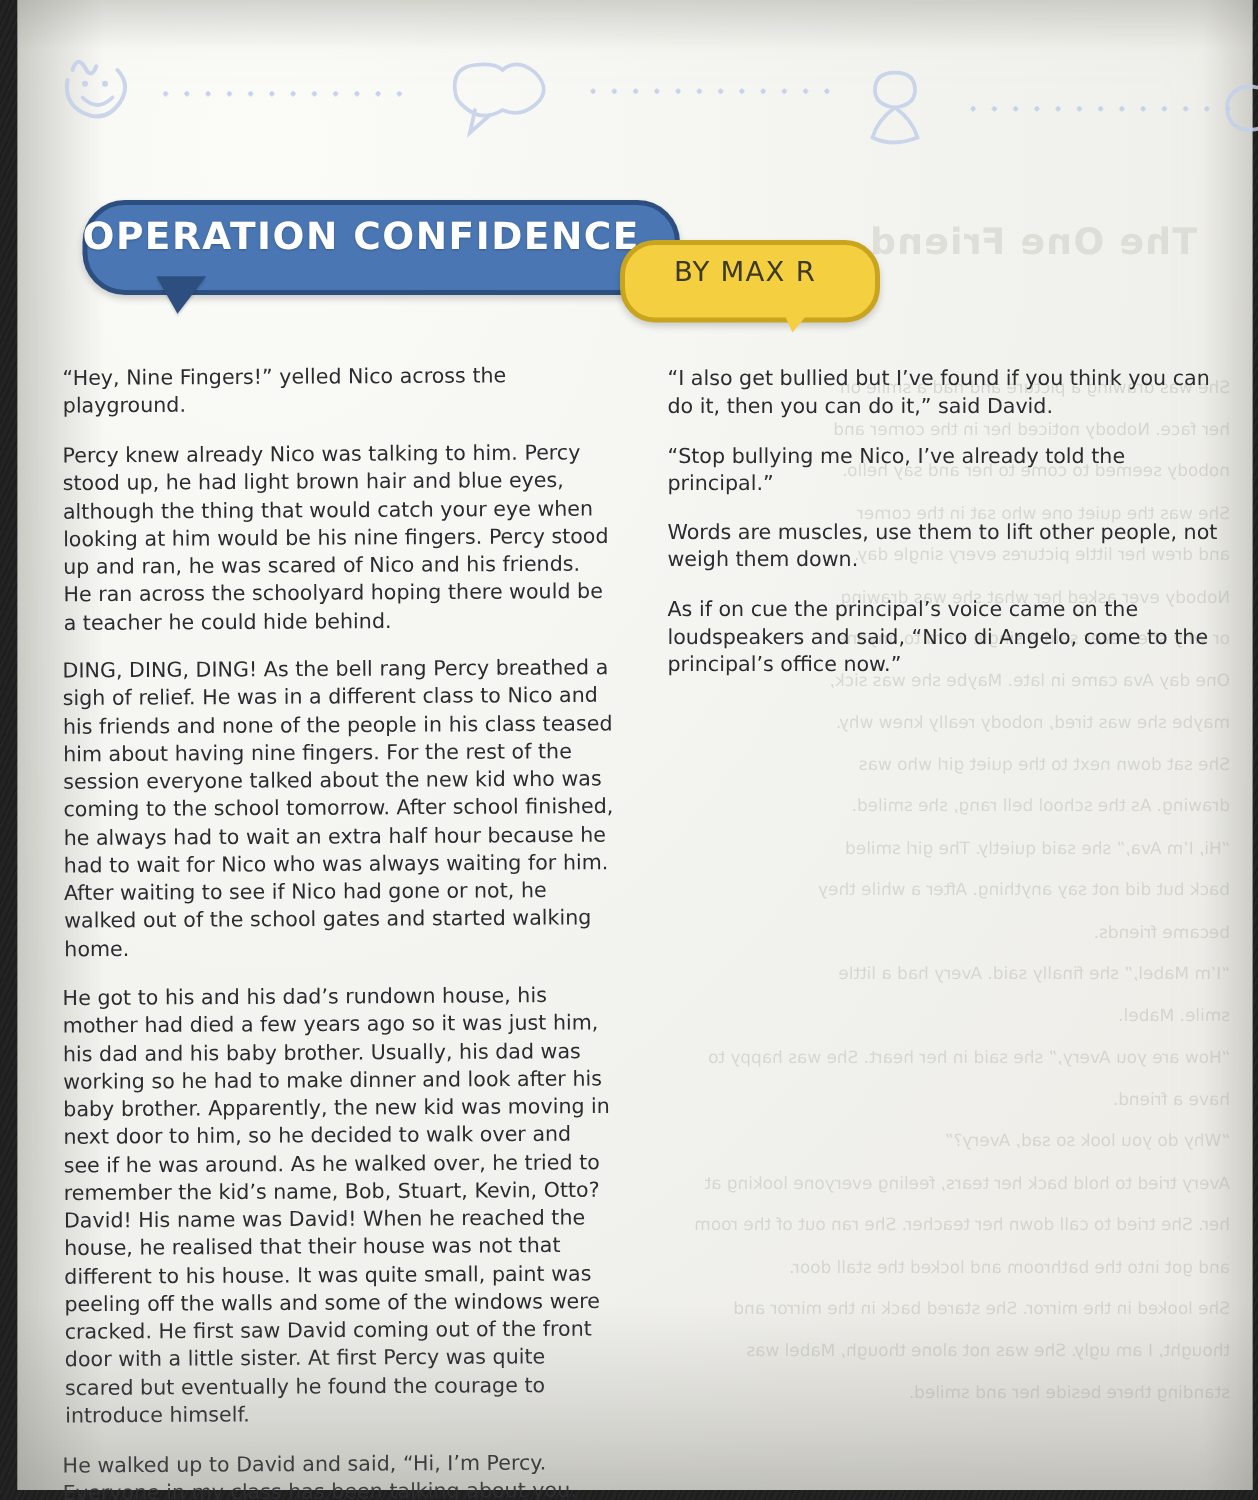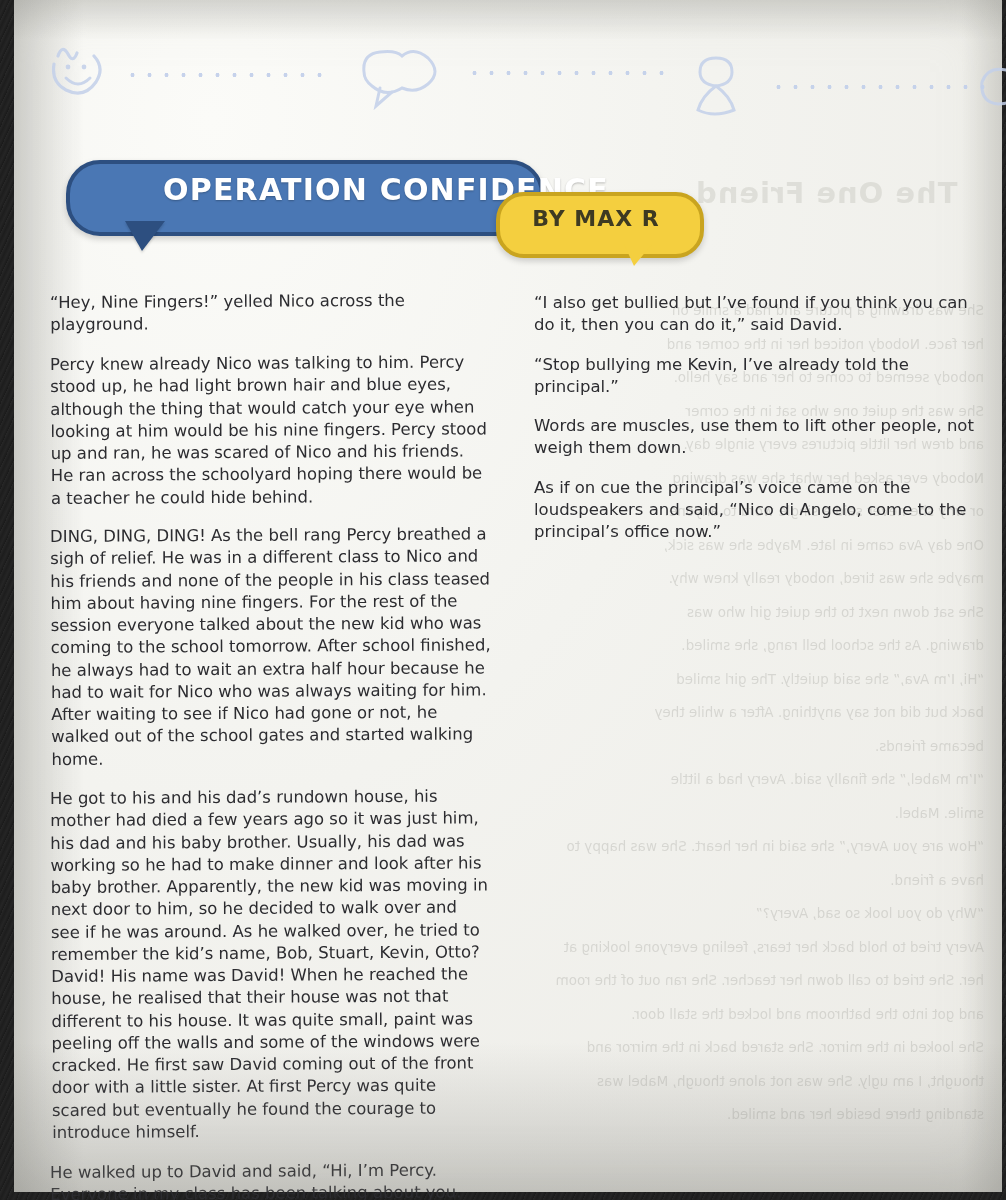--- a/index.html
+++ b/index.html
@@ -122,21 +122,21 @@
     left: -17px; top: -29px;
     width: 0; height: 0;
     border-left: 17px solid transparent;
     border-right: 23px solid transparent;
     border-top: 30px solid #2d4f80;
     z-index: -1;
   }
   .title-text {
     position: absolute;
     left: 0; right: 0; top: 12px;
-    text-align: center;
+    text-align: left;
     color: #ffffff;
     font-size: 30px;
     letter-spacing: 1.2px;
     font-family: "DejaVu Sans", sans-serif;
     font-weight: 600;
     text-shadow: 0 1px 2px rgba(0,0,0,0.25);
   }
   .bubble-author {
     position: absolute;
     left: 430px;
@@ -170,21 +170,21 @@
   .author-text {
     position: absolute;
     left: 430px;
     top: 46px;
     width: 200px;
     text-align: center;
     color: #3e3a22;
     font-size: 22px;
     letter-spacing: 1px;
     font-family: "DejaVu Sans", sans-serif;
-    font-weight: 700;
+    font-weight: 400;
   }
 
   
   .ghost-title {
     position: absolute;
     right: 44px;
     top: 176px;
     font-size: 29px;
     color: #cfcfc8;
     opacity: 0.55;
@@ -320,18 +320,18 @@
   <div class="columns">
     <div class="col col-left" id="col-left">
         <p>“Hey, Nine Fingers!” yelled Nico across the playground.</p>
         <p>Percy knew already Nico was talking to him. Percy stood up, he had light brown hair and blue eyes, although the thing that would catch your eye when looking at him would be his nine fingers. Percy stood up and ran, he was scared of Nico and his friends. He ran across the schoolyard hoping there would be a teacher he could hide behind.</p>
         <p>DING, DING, DING! As the bell rang Percy breathed a sigh of relief. He was in a different class to Nico and his friends and none of the people in his class teased him about having nine fingers. For the rest of the session everyone talked about the new kid who was coming to the school tomorrow. After school finished, he always had to wait an extra half hour because he had to wait for Nico who was always waiting for him. After waiting to see if Nico had gone or not, he walked out of the school gates and started walking home.</p>
         <p>He got to his and his dad’s rundown house, his mother had died a few years ago so it was just him, his dad and his baby brother. Usually, his dad was working so he had to make dinner and look after his baby brother. Apparently, the new kid was moving in next door to him, so he decided to walk over and see if he was around. As he walked over, he tried to remember the kid’s name, Bob, Stuart, Kevin, Otto? David! His name was David! When he reached the house, he realised that their house was not that different to his house. It was quite small, paint was peeling off the walls and some of the windows were cracked. He first saw David coming out of the front door with a little sister. At first Percy was quite scared but eventually he found the courage to introduce himself.</p>
         <p>He walked up to David and said, “Hi, I’m Percy. Everyone in my class has been talking about you. Your name is David, isn’t it?’</p>
       </div>
     <div class="col col-right" id="col-right">
         <p>“I also get bullied but I’ve found if you think you can do it, then you can do it,” said David.</p>
-        <p>“Stop bullying me Kevin, I’ve already told the principal.”</p>
+        <p>“Stop bullying me Nico, I’ve already told the principal.”</p>
         <p>Words are muscles, use them to lift other people, not weigh them down.</p>
         <p>As if on cue the principal’s voice came on the loudspeakers and said, “Nico di Angelo, come to the principal’s office now.”</p>
       </div>
   </div>
 </div>
 
 </body></html>

